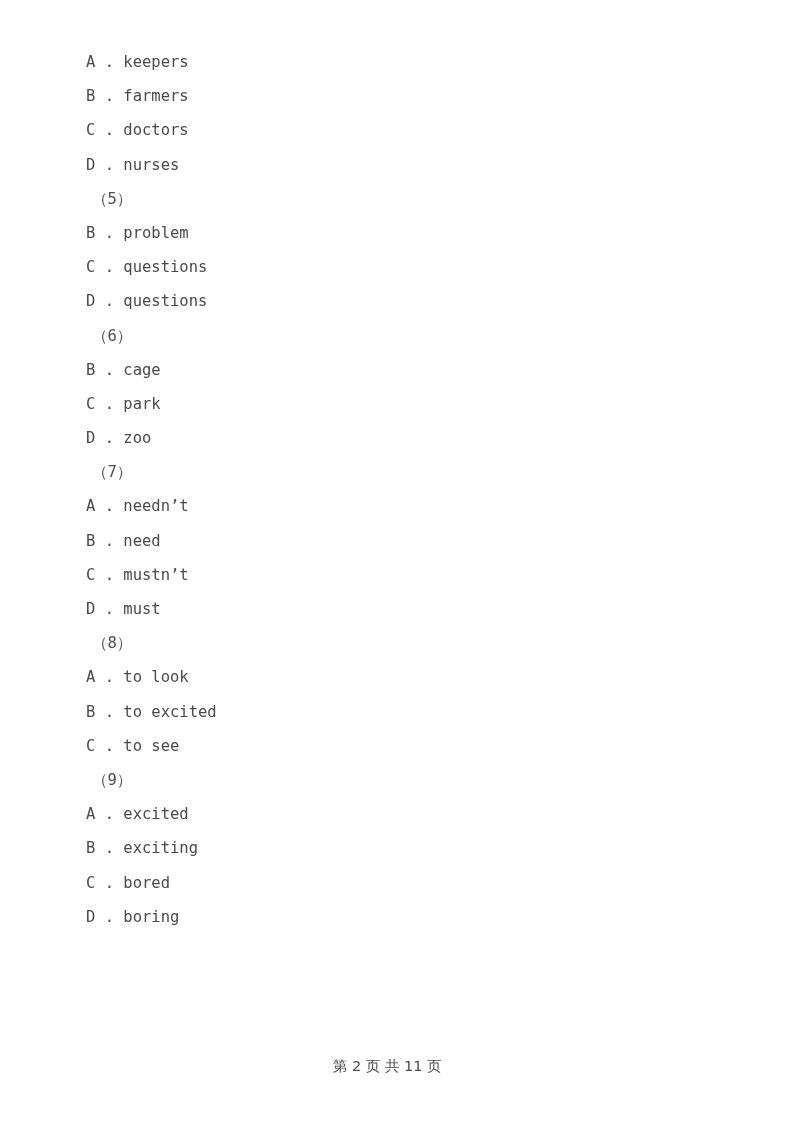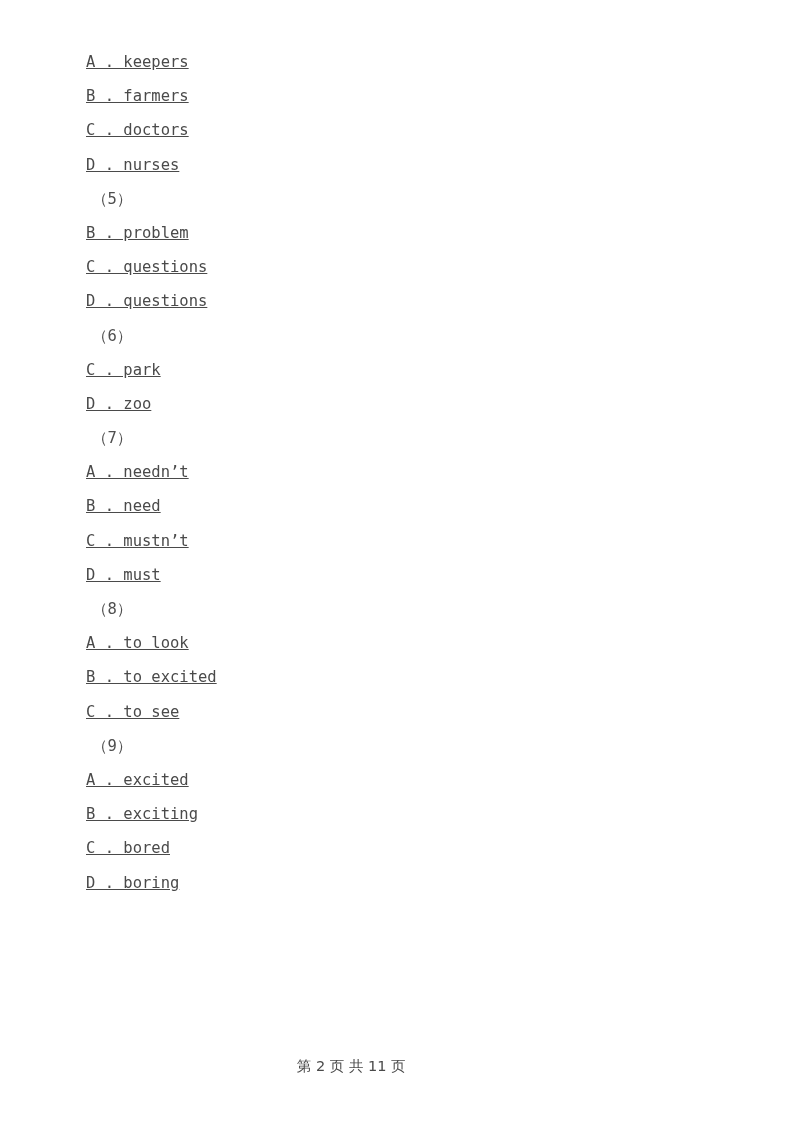--- a/index.html
+++ b/index.html
@@ -36,56 +36,57 @@
     height: 34.2px;
     line-height: 34.2px;
     font-size: 15.5px;
     color: #4a4a4a;
     white-space: pre;
     letter-spacing: 0px;
   }
 
   .line.option {
     padding-left: 0px;
-    text-decoration: underline;
   }
 
   .line.group-marker {
     padding-left: 6px;
     color: #4f4f4f;
   }
 
   #footer {
     position: absolute;
     left: 0;
     top: 1033px;
     width: 684px;
     text-align: center;
     font-size: 14.5px;
     line-height: 22px;
     color: #4a4a4a;
     font-family: "DejaVu Sans", "Liberation Sans", sans-serif;
     white-space: pre;
+    padding-left: 36px;
   }
 </style>
 </head>
 <body>
 
 <div id="page">
 
   <div id="content">
       <div class="line option">A . keepers</div>
       <div class="line option">B . farmers</div>
       <div class="line option">C . doctors</div>
       <div class="line option">D . nurses</div>
       <div class="line group-marker">（5）</div>
       <div class="line option">B . problem</div>
       <div class="line option">C . questions</div>
       <div class="line option">D . questions</div>
       <div class="line group-marker">（6）</div>
+      <div class="line option">B . cage</div>
       <div class="line option">C . park</div>
       <div class="line option">D . zoo</div>
       <div class="line group-marker">（7）</div>
       <div class="line option">A . needn’t</div>
       <div class="line option">B . need</div>
       <div class="line option">C . mustn’t</div>
       <div class="line option">D . must</div>
       <div class="line group-marker">（8）</div>
       <div class="line option">A . to look</div>
       <div class="line option">B . to excited</div>

